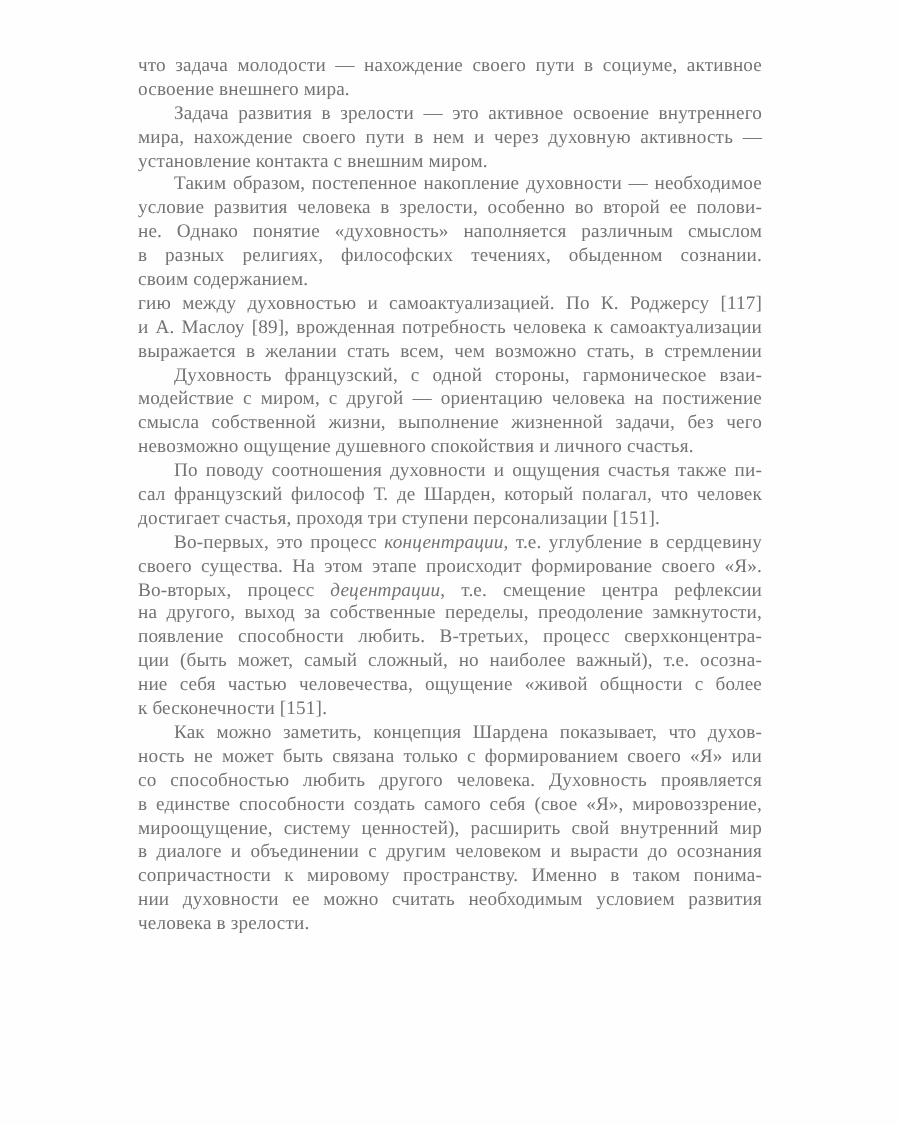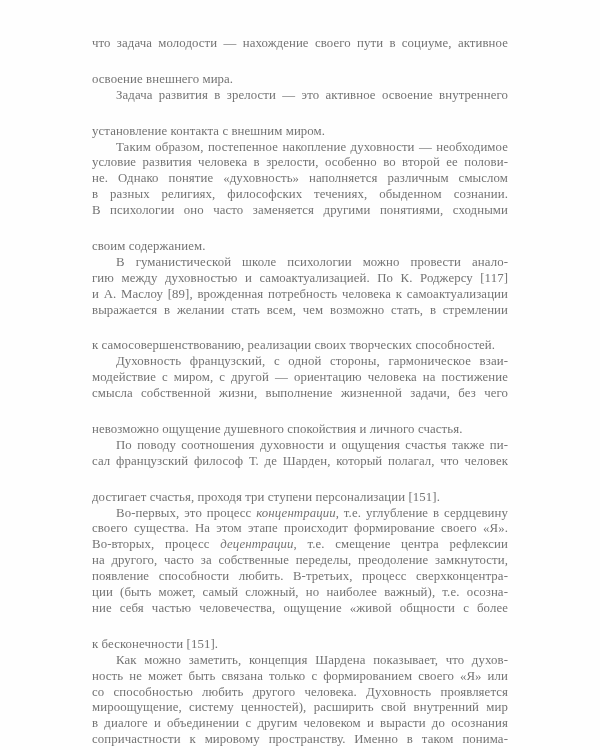--- a/index.html
+++ b/index.html
@@ -31,21 +31,20 @@
     text-align: justify;
     text-align-last: justify;
     height: 15.9px;
     overflow: visible;
     letter-spacing: 0.1px;
   }
   .line.indent { text-indent: 24px; }
   .line.last {
     text-align: right;
     text-align-last: left;
-    margin-top: 20px;
   }
   .italic { font-style: italic; }
   .page-number {
     position: absolute;
     left: 92px;
     top: 693px;
     width: 412px;
     text-align: right;
     font-size: 13px;
     color: #2a2a2a;
@@ -56,62 +55,61 @@
 <body>
 
 <div class="book-page">
   <div class="text-block">
       <div class="paragraph">
         <div class="line"><span>что задача молодости — нахождение своего пути в социуме, активное</span></div>
         <div class="line last"><span>освоение внешнего мира.</span></div>
       </div>
       <div class="paragraph">
         <div class="line indent"><span>Задача развития в зрелости — это активное освоение внутреннего</span></div>
+        <div class="line"><span>мира, нахождение своего пути в нем и через духовную активность —</span></div>
         <div class="line last"><span>установление контакта с внешним миром.</span></div>
       </div>
       <div class="paragraph">
         <div class="line indent"><span>Таким образом, постепенное накопление духовности — необходимое</span></div>
         <div class="line"><span>условие развития человека в зрелости, особенно во второй ее полови-</span></div>
         <div class="line"><span>не. Однако понятие «духовность» наполняется различным смыслом</span></div>
         <div class="line"><span>в разных религиях, философских течениях, обыденном сознании.</span></div>
-        <div class="line"><span>В психологии оно часто заменяется другими понятиями, сходными</span></div>
         <div class="line last"><span>своим содержанием.</span></div>
       </div>
       <div class="paragraph">
-        <div class="line indent"><span>В гуманистической школе психологии можно провести анало-</span></div>
         <div class="line"><span>гию между духовностью и самоактуализацией. По К. Роджерсу [117]</span></div>
         <div class="line"><span>и А. Маслоу [89], врожденная потребность человека к самоактуализации</span></div>
         <div class="line"><span>выражается в желании стать всем, чем возможно стать, в стремлении</span></div>
-        <div class="line last"><span>к самосовершенствованию, реализации своих творческих способностей.</span></div>
       </div>
       <div class="paragraph">
         <div class="line indent"><span>Духовность французский, с одной стороны, гармоническое взаи-</span></div>
         <div class="line"><span>модействие с миром, с другой — ориентацию человека на постижение</span></div>
         <div class="line"><span>смысла собственной жизни, выполнение жизненной задачи, без чего</span></div>
         <div class="line last"><span>невозможно ощущение душевного спокойствия и личного счастья.</span></div>
       </div>
       <div class="paragraph">
         <div class="line indent"><span>По поводу соотношения духовности и ощущения счастья также пи-</span></div>
         <div class="line"><span>сал французский философ Т. де Шарден, который полагал, что человек</span></div>
         <div class="line last"><span>достигает счастья, проходя три ступени персонализации [151].</span></div>
       </div>
       <div class="paragraph">
         <div class="line indent"><span>Во-первых, это процесс </span><span class="italic">концентрации</span><span>, т.е. углубление в сердцевину</span></div>
         <div class="line"><span>своего существа. На этом этапе происходит формирование своего «Я».</span></div>
         <div class="line"><span>Во-вторых, процесс </span><span class="italic">децентрации</span><span>, т.е. смещение центра рефлексии</span></div>
-        <div class="line"><span>на другого, часто за собственные переделы, преодоление замкнутости,</span></div>
+        <div class="line"><span>на другого, выход за собственные переделы, преодоление замкнутости,</span></div>
         <div class="line"><span>появление способности любить. В-третьих, процесс сверхконцентра-</span></div>
         <div class="line"><span>ции (быть может, самый сложный, но наиболее важный), т.е. осозна-</span></div>
         <div class="line"><span>ние себя частью человечества, ощущение «живой общности с более</span></div>
         <div class="line last"><span>к бесконечности [151].</span></div>
       </div>
       <div class="paragraph">
         <div class="line indent"><span>Как можно заметить, концепция Шардена показывает, что духов-</span></div>
         <div class="line"><span>ность не может быть связана только с формированием своего «Я» или</span></div>
         <div class="line"><span>со способностью любить другого человека. Духовность проявляется</span></div>
+        <div class="line"><span>в единстве способности создать самого себя (свое «Я», мировоззрение,</span></div>
         <div class="line"><span>мироощущение, систему ценностей), расширить свой внутренний мир</span></div>
         <div class="line"><span>в диалоге и объединении с другим человеком и вырасти до осознания</span></div>
         <div class="line"><span>сопричастности к мировому пространству. Именно в таком понима-</span></div>
         <div class="line"><span>нии духовности ее можно считать необходимым условием развития</span></div>
         <div class="line last"><span>человека в зрелости.</span></div>
       </div>
     </div>
 </div>
 
 </body></html>

